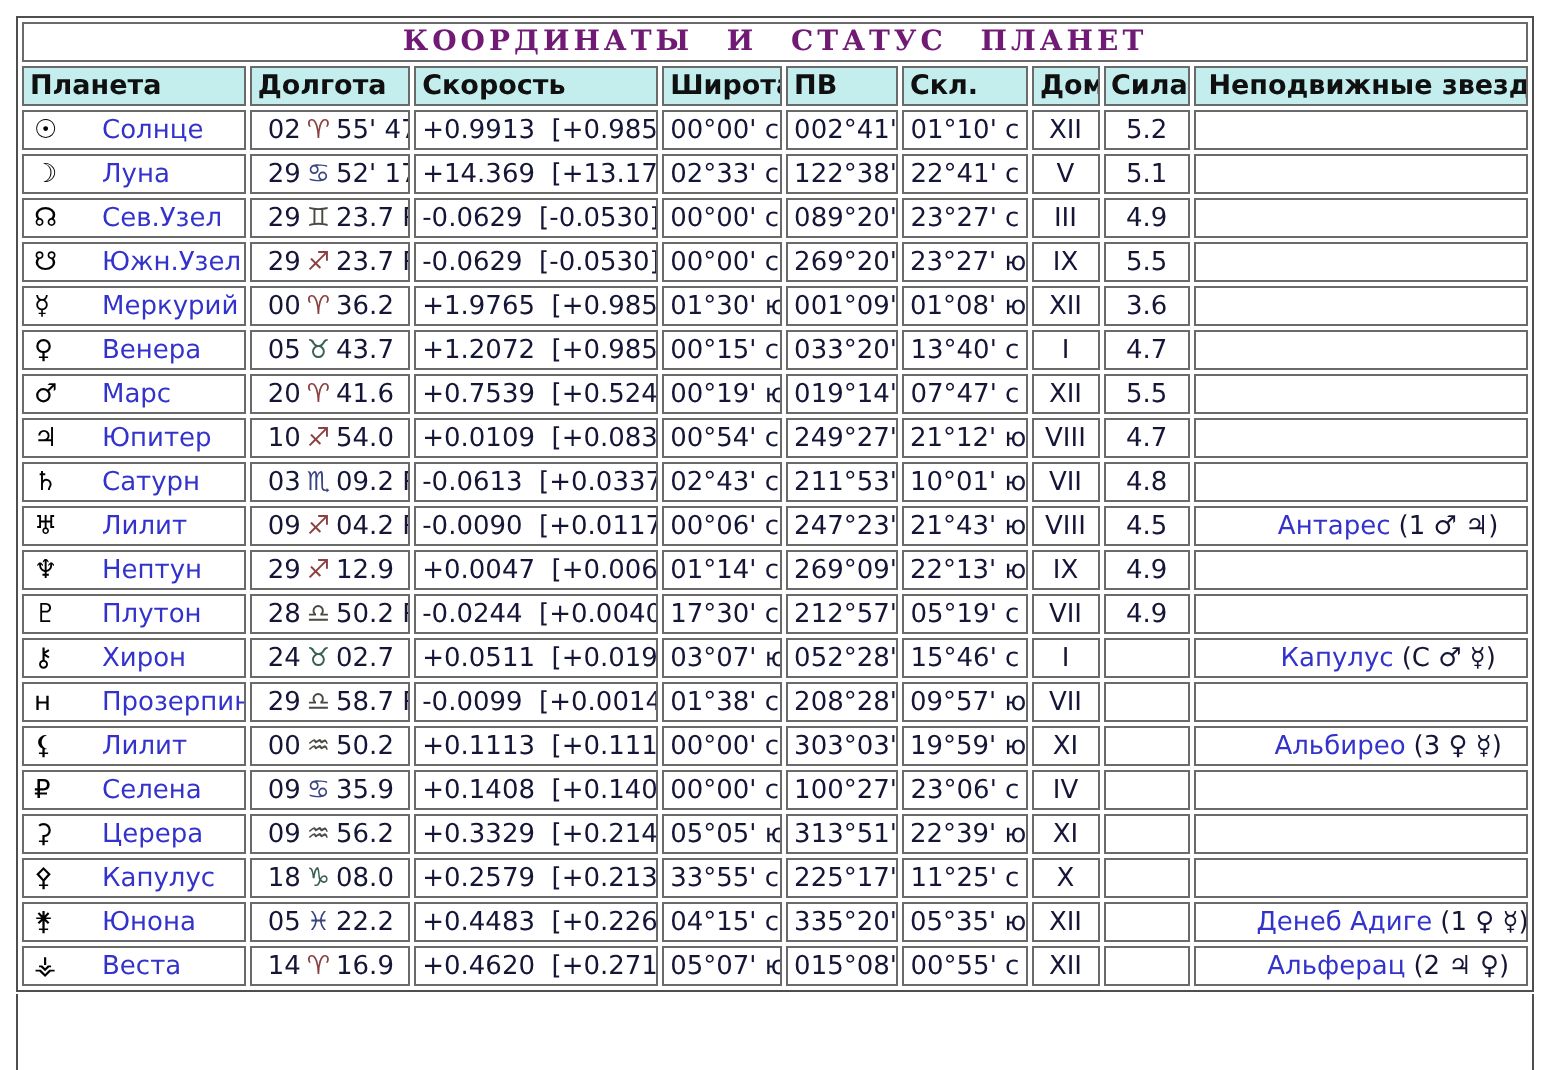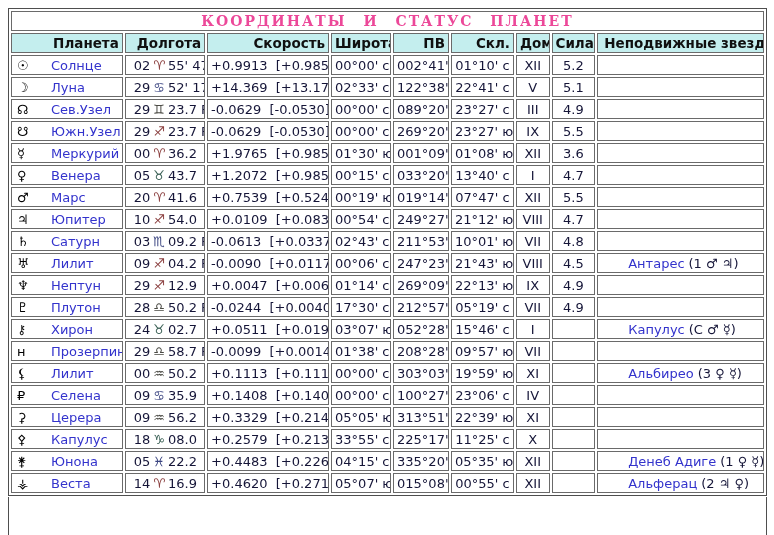--- a/index.html
+++ b/index.html
@@ -3,29 +3,29 @@
 <meta charset="utf-8">
 <style>
   html,body{margin:0;padding:0;background:#ffffff;width:774px;height:535px;overflow:hidden;
     font-family:"DejaVu Sans","Liberation Sans",sans-serif;}
   .page{padding:8px 8px 0 8px;}
   table.main{border-collapse:separate;border-spacing:2px;border:1px solid #4e4e4e;
     background:#ffffff;table-layout:fixed;width:759px;}
   th,td{border:1px solid #6a6a6a;box-sizing:border-box;overflow:hidden;white-space:nowrap;
     color:#151538;font-size:13px;height:20px;padding:1px 3px;vertical-align:middle;}
   th.title-cell{background:#ffffff;font-family:"DejaVu Serif","Liberation Serif",serif;
-    font-weight:bold;font-size:14px;letter-spacing:2px;word-spacing:10px;color:#ec4899;
+    font-weight:bold;font-size:14px;letter-spacing:2px;word-spacing:10px;color:#701a75;
     text-align:center;height:20px;}
-  th.colhead{background:#C4EEEE;font-weight:bold;font-size:13.5px;color:#101010;text-align:right;}
+  th.colhead{background:#C4EEEE;font-weight:bold;font-size:13.5px;color:#101010;text-align:left;}
   th.colhead.left{text-align:left;padding-left:6px;}
   td.c-planet{text-align:left;padding-left:5px;}
   td.c-lon{text-align:left;padding-left:8px;}
   td.c-speed{text-align:center;white-space:pre;}
   td.c-lat,td.c-pv,td.c-decl,td.c-house,td.c-power{text-align:center;}
-  td.c-stars{text-align:left;padding-left:13px;}
+  td.c-stars{text-align:center;padding-left:13px;}
   .picon{display:inline-block;width:17px;color:#000000;font-size:13px;}
   .pname,.sname{color:#3333CC;text-decoration:none;cursor:pointer;margin-left:17px;}
   .sign{margin:0 3px;}
   .sign.fire{color:#8B4040;}
   .sign.earth{color:#3A6055;}
   .sign.air{color:#4A4A44;}
   .sign.water{color:#3A4480;}
   .snote{color:#151538;margin-left:4px;}
   .bottom-strip{width:759px;height:40px;box-sizing:border-box;margin-top:1px;
     border-left:1px solid #4e4e4e;border-right:1px solid #4e4e4e;background:#ffffff;}

